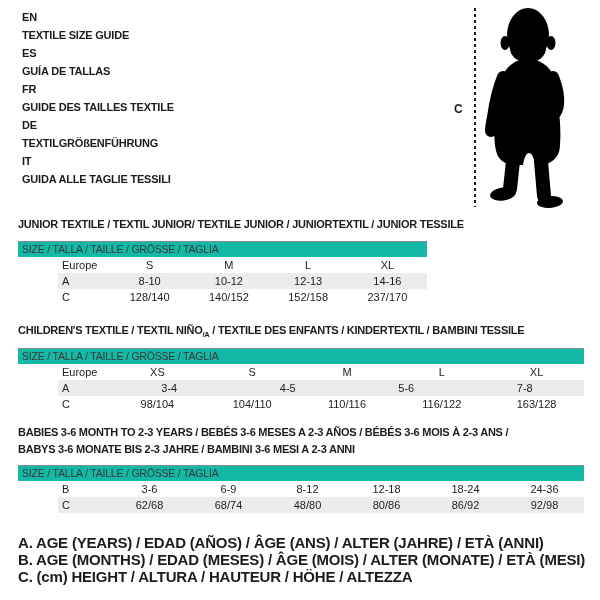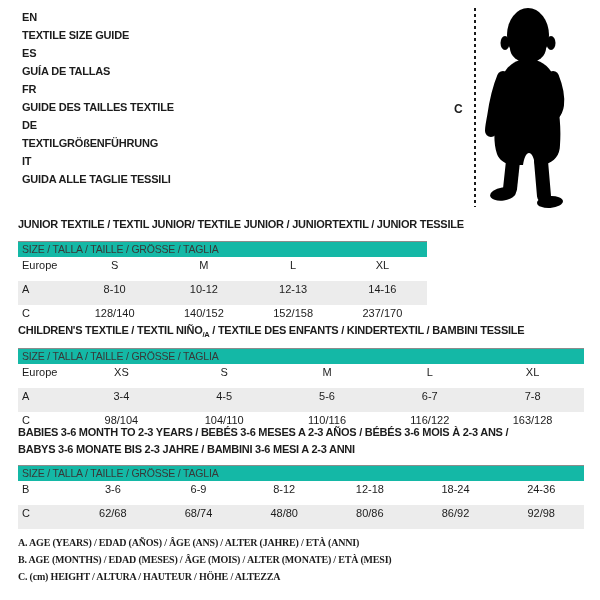--- a/index.html
+++ b/index.html
@@ -24,29 +24,29 @@
     position:absolute;left:18px;font-size:11px;font-weight:bold;letter-spacing:-0.25px;
     line-height:17px;white-space:nowrap;
   }
   .sub{font-size:7.5px;vertical-align:sub;}
   
   .tbl{position:absolute;left:18px;font-size:11px;}
   .tbl-band{
     background:#14b8a6;border-top:1px solid #8c8c8c;height:15px;line-height:15px;
     padding-left:4px;font-size:10.5px;color:#383838;letter-spacing:-0.2px;
   }
-  .trow{display:flex;height:24px;line-height:16px;}
+  .trow{display:flex;height:16px;line-height:16px;margin-left:40px;}
   .trow:nth-child(even){background:#ececec;}
   .tlabel{width:52px;padding-left:4px;box-sizing:border-box;}
   .tcell{flex:1;text-align:center;}
   .w-junior{width:409px;}
   .w-full{width:566px;}
   
-  .footnotes{position:absolute;left:18px;top:534px;font-size:10px;font-weight:bold;
-    line-height:17px;letter-spacing:-0.2px;font-family:Liberation Serif, serif;}
+  .footnotes{position:absolute;left:18px;top:534px;font-size:15px;font-weight:bold;
+    line-height:17px;letter-spacing:-0.2px;}
 </style>
 </head>
 <body>
 
 <div class="page">
 
   <div class="lang-block">
     <div class="lang-row">
       <span class="lang-code">EN</span>
       <span class="lang-title">TEXTILE SIZE GUIDE</span>
@@ -134,21 +134,20 @@
         <span class="tcell">S</span>
         <span class="tcell">M</span>
         <span class="tcell">L</span>
         <span class="tcell">XL</span>
       </div>
       <div class="trow">
         <span class="tlabel">A</span>
         <span class="tcell">3-4</span>
         <span class="tcell">4-5</span>
         <span class="tcell">5-6</span>
-        <span class="tcell">6-7</span>
         <span class="tcell">7-8</span>
       </div>
       <div class="trow">
         <span class="tlabel">C</span>
         <span class="tcell">98/104</span>
         <span class="tcell">104/110</span>
         <span class="tcell">110/116</span>
         <span class="tcell">116/122</span>
         <span class="tcell">163/128</span>
       </div>

